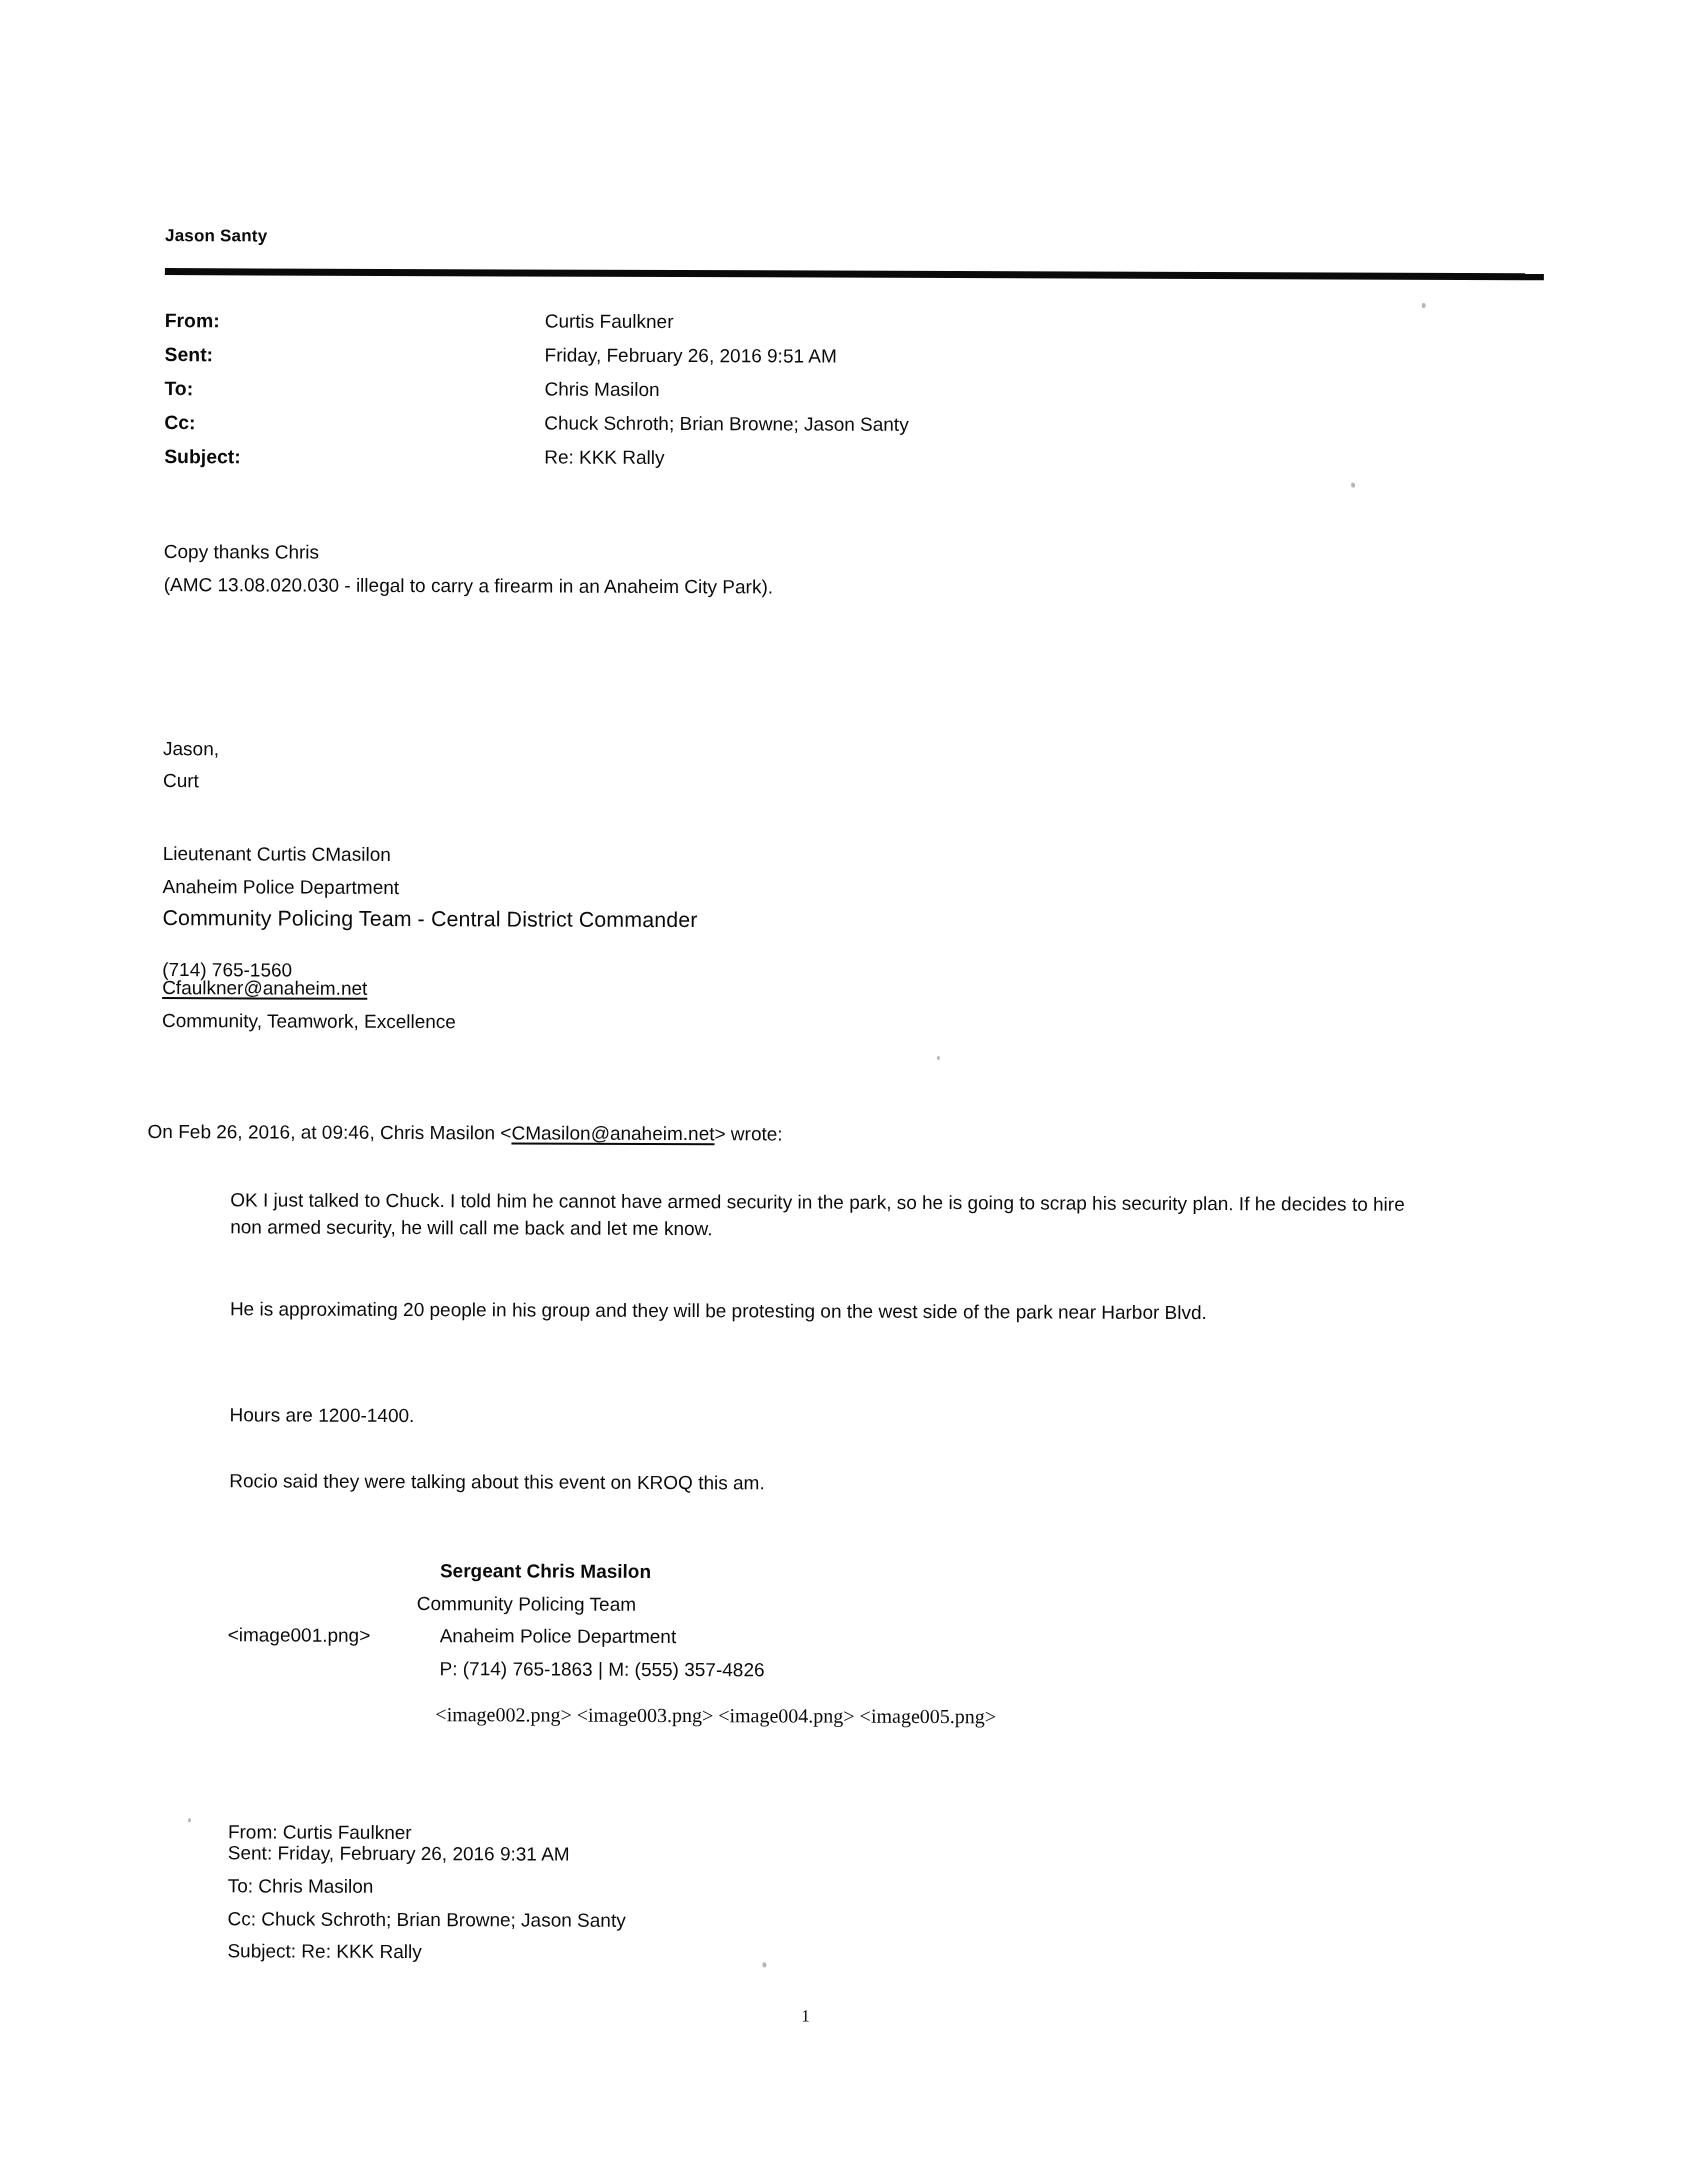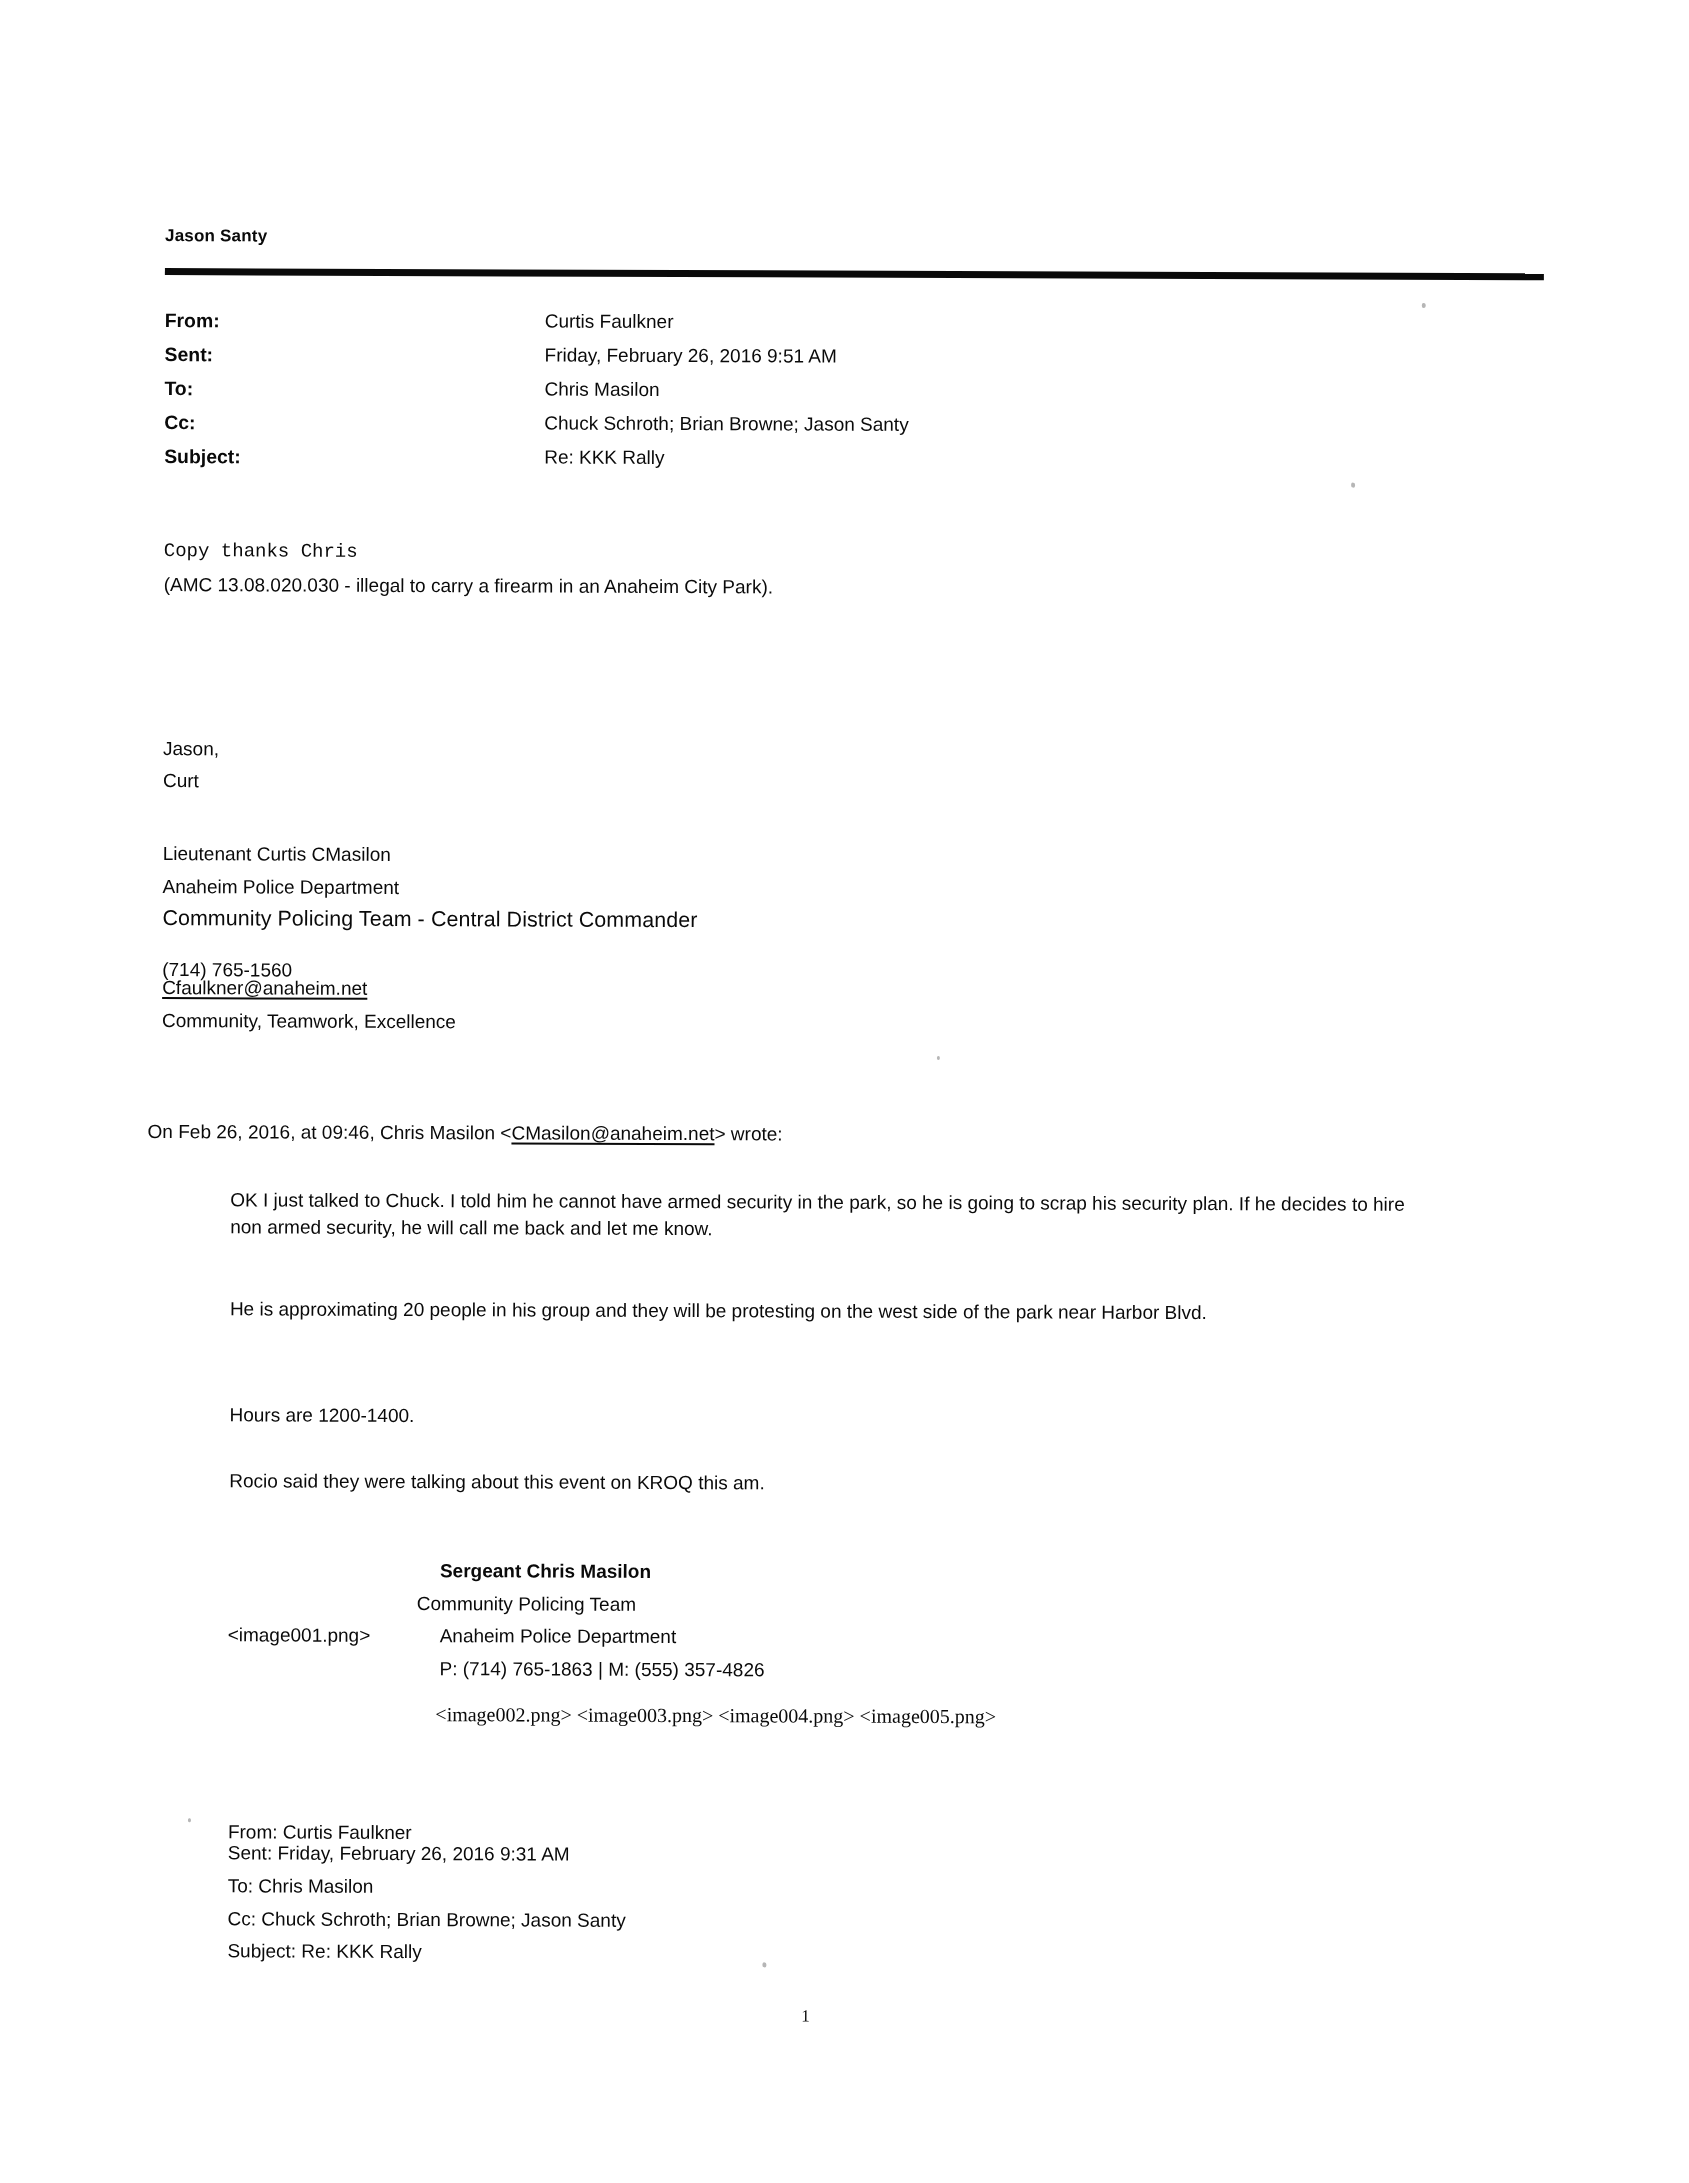--- a/index.html
+++ b/index.html
@@ -141,21 +141,21 @@
       <div class="field-row">
         <div class="field-label">Cc:</div>
         <div class="field-value">Chuck Schroth; Brian Browne; Jason Santy</div>
       </div>
       <div class="field-row">
         <div class="field-label">Subject:</div>
         <div class="field-value">Re: KKK Rally</div>
       </div>
     </div>
 
-    <div class="ln" style="left:165px; top:542px;font-family:Liberation Mono, monospace;">Copy thanks Chris</div>
+    <div class="ln" style="left:165px; top:542px;">Copy thanks Chris</div>
     <div class="ln" style="left:165px; top:575px;">(AMC 13.08.020.030 - illegal to carry a firearm in an Anaheim City Park).</div>
 
     <div class="ln" style="left:165px; top:739px;">Jason,</div>
     <div class="ln" style="left:165px; top:771px;">Curt</div>
 
     <div class="ln" style="left:165px; top:844px;">Lieutenant Curtis CMasilon</div>
     <div class="ln" style="left:165px; top:877px;">Anaheim Police Department</div>
     <div class="ln big" style="left:165px; top:908px;">Community Policing Team - Central District Commander</div>
     <div class="ln" style="left:165px; top:960px;">(714) 765-1560</div>
     <div class="ln u" style="left:165px; top:978px;">Cfaulkner@anaheim.net</div>

